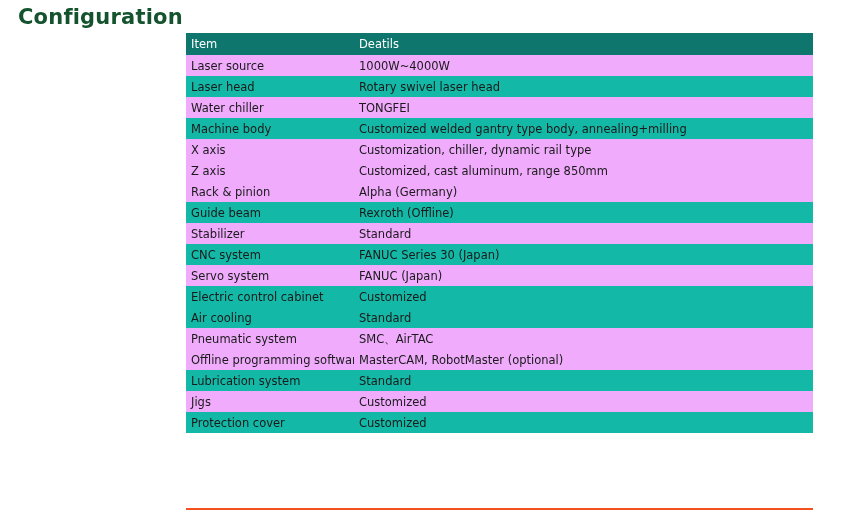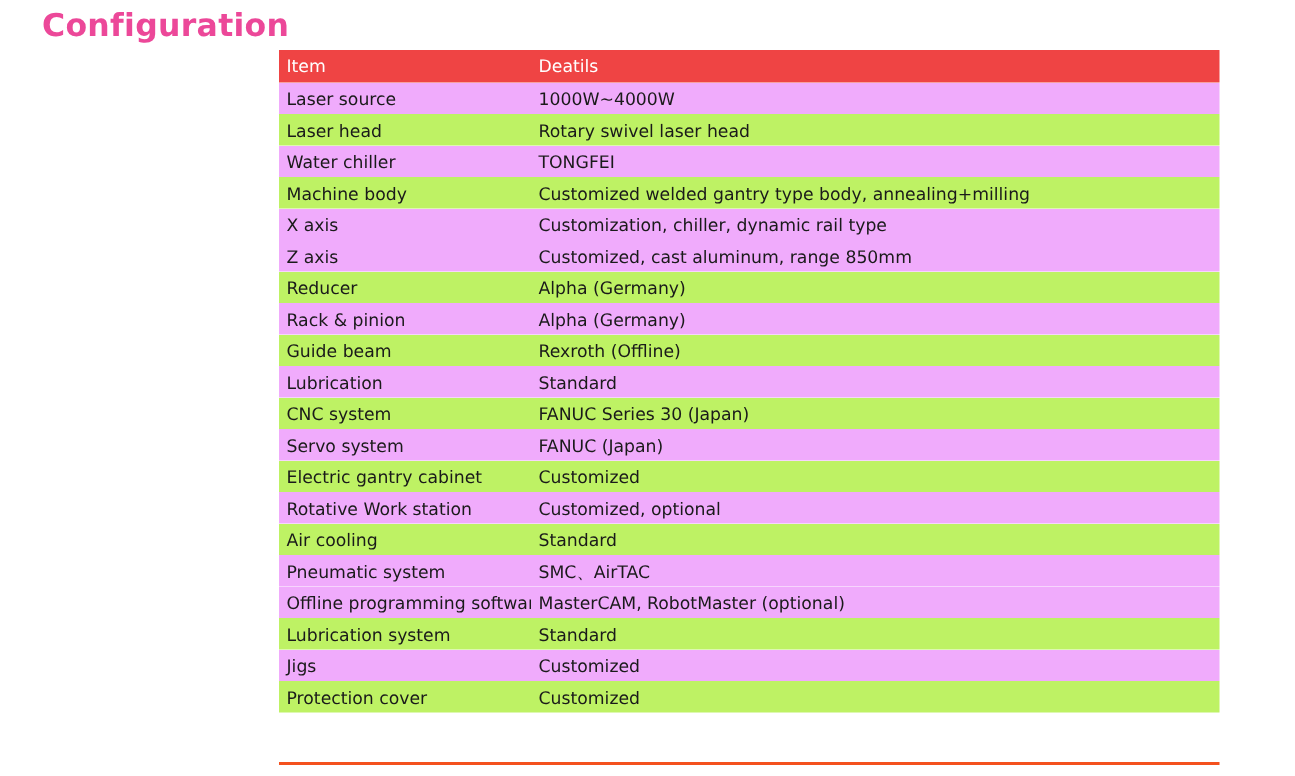--- a/index.html
+++ b/index.html
@@ -10,25 +10,25 @@
     width: 863px;
     height: 517px;
     background: #ffffff;
     font-family: "DejaVu Sans", sans-serif;
     color: #000000;
     overflow: hidden;
     position: relative;
   }
   #page-title {
     position: absolute;
-    left: 28px;
+    left: 18px;
     top: 5px;
     font-size: 21px;
     font-weight: bold;
-    color: #ec4899;
+    color: #14532d;
     letter-spacing: 0.2px;
     white-space: nowrap;
   }
   #spec-table-wrap {
     position: absolute;
     left: 186px;
     top: 33px;
     width: 627px;
   }
   table.spec {
@@ -45,30 +45,30 @@
     text-align: left;
     vertical-align: middle;
     font-weight: normal;
     line-height: 14px;
     height: 17px;
     border: none;
     white-space: nowrap;
     overflow: hidden;
   }
   table.spec thead th {
-    background: #ef4444;
+    background: #0f766e;
     color: #ffffff;
     font-size: 11.5px;
     height: 18px;
   }
   table.spec tbody tr.odd td {
     background: #f0abfc;
   }
   table.spec tbody tr.even td {
-    background: #bef264;
+    background: #14b8a6;
   }
   td.label {
     color: #1a1a1a;
   }
   td.value {
     color: #1a1a1a;
   }
   #bottom-rule {
     position: absolute;
     left: 186px;
@@ -113,51 +113,43 @@
           <td class="value">Customized welded gantry type body, annealing+milling</td>
         </tr>
         <tr class="odd">
           <td class="label">X axis</td>
           <td class="value">Customization, chiller, dynamic rail type</td>
         </tr>
         <tr class="odd">
           <td class="label">Z axis</td>
           <td class="value">Customized, cast aluminum, range 850mm</td>
         </tr>
-        <tr class="even">
-          <td class="label">Reducer</td>
-          <td class="value">Alpha (Germany)</td>
-        </tr>
         <tr class="odd">
           <td class="label">Rack &amp; pinion</td>
           <td class="value">Alpha (Germany)</td>
         </tr>
         <tr class="even">
           <td class="label">Guide beam</td>
           <td class="value">Rexroth (Offline)</td>
         </tr>
         <tr class="odd">
-          <td class="label">Lubrication</td>
+          <td class="label">Stabilizer</td>
           <td class="value">Standard</td>
         </tr>
         <tr class="even">
           <td class="label">CNC system</td>
           <td class="value">FANUC Series 30 (Japan)</td>
         </tr>
         <tr class="odd">
           <td class="label">Servo system</td>
           <td class="value">FANUC (Japan)</td>
         </tr>
         <tr class="even">
-          <td class="label">Electric gantry cabinet</td>
+          <td class="label">Electric control cabinet</td>
           <td class="value">Customized</td>
-        </tr>
-        <tr class="odd">
-          <td class="label">Rotative Work station</td>
-          <td class="value">Customized, optional</td>
         </tr>
         <tr class="even">
           <td class="label">Air cooling</td>
           <td class="value">Standard</td>
         </tr>
         <tr class="odd">
           <td class="label">Pneumatic system</td>
           <td class="value">SMC、AirTAC</td>
         </tr>
         <tr class="odd">

